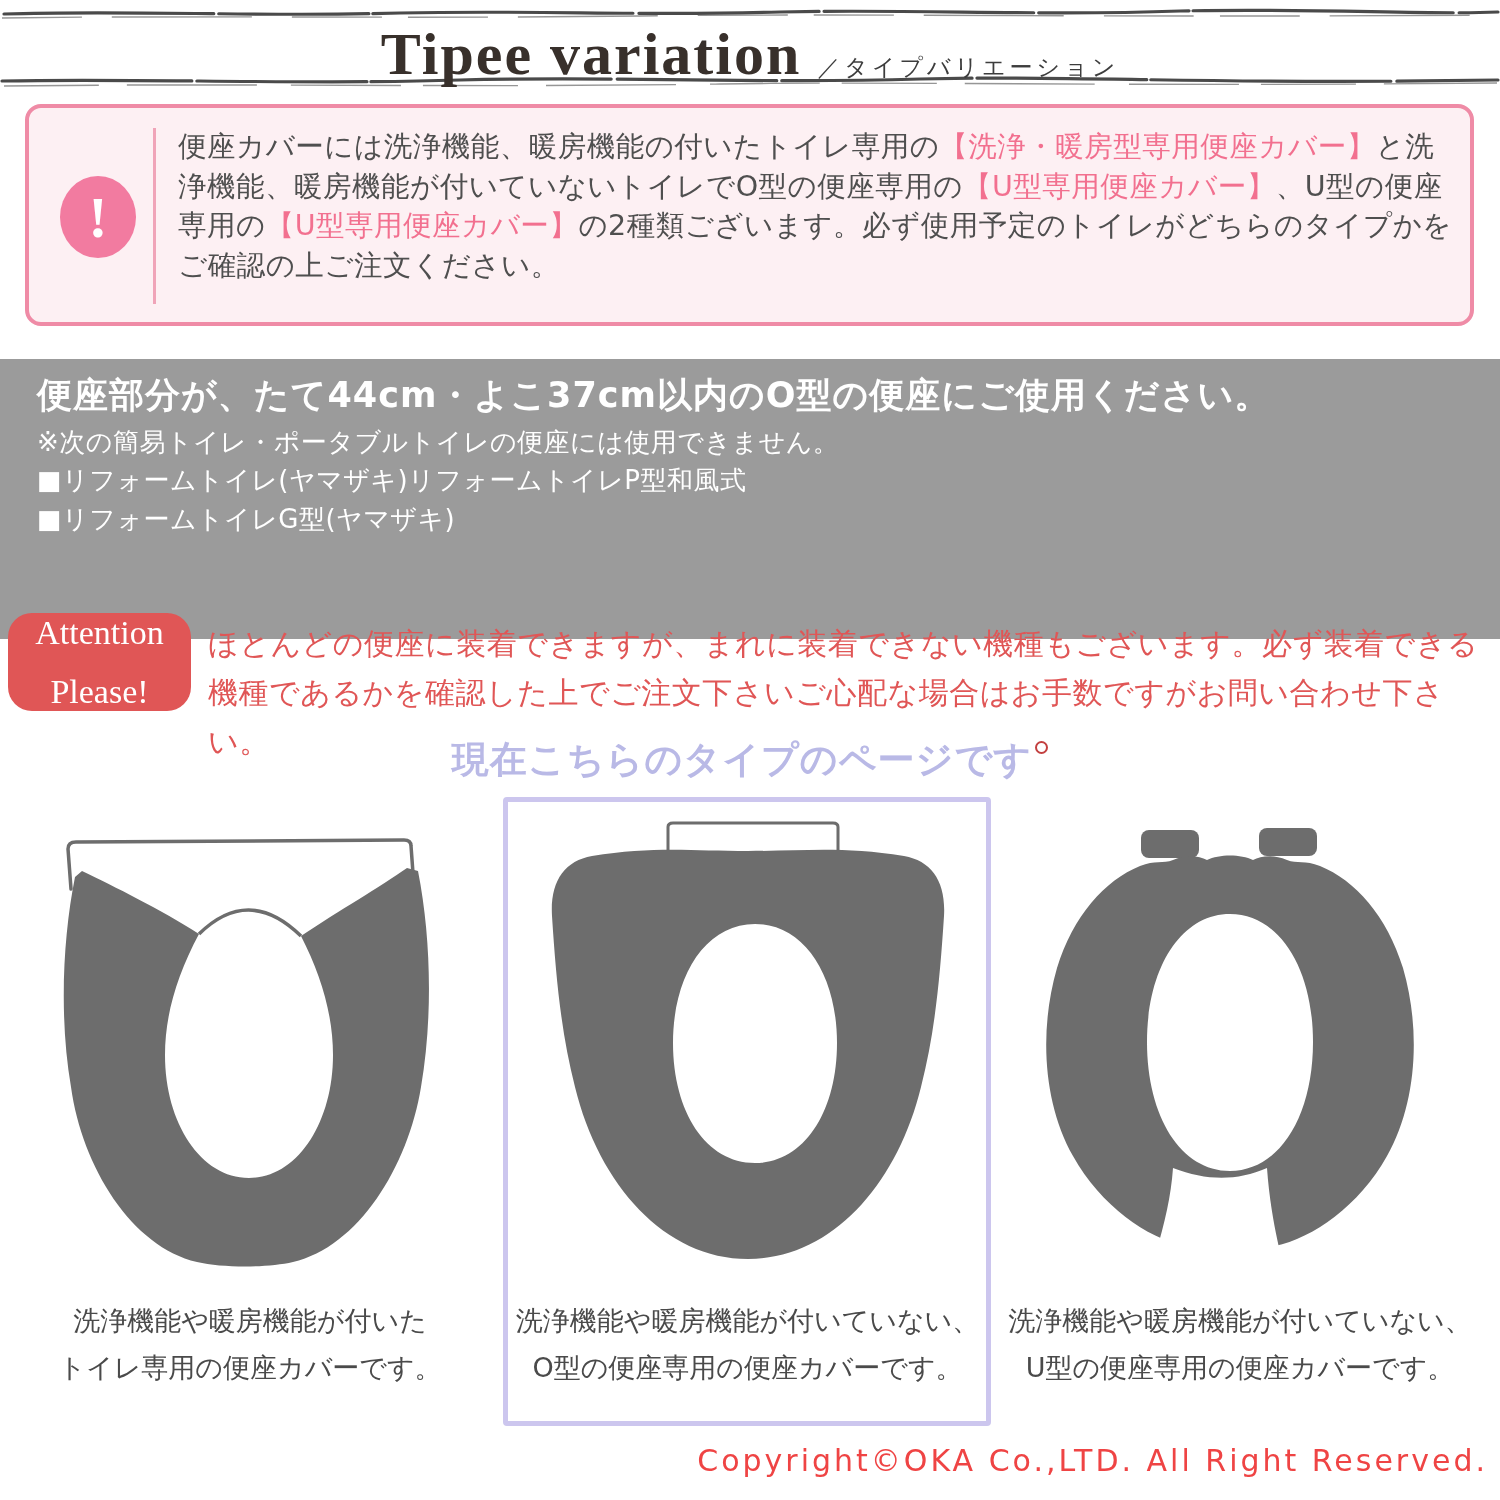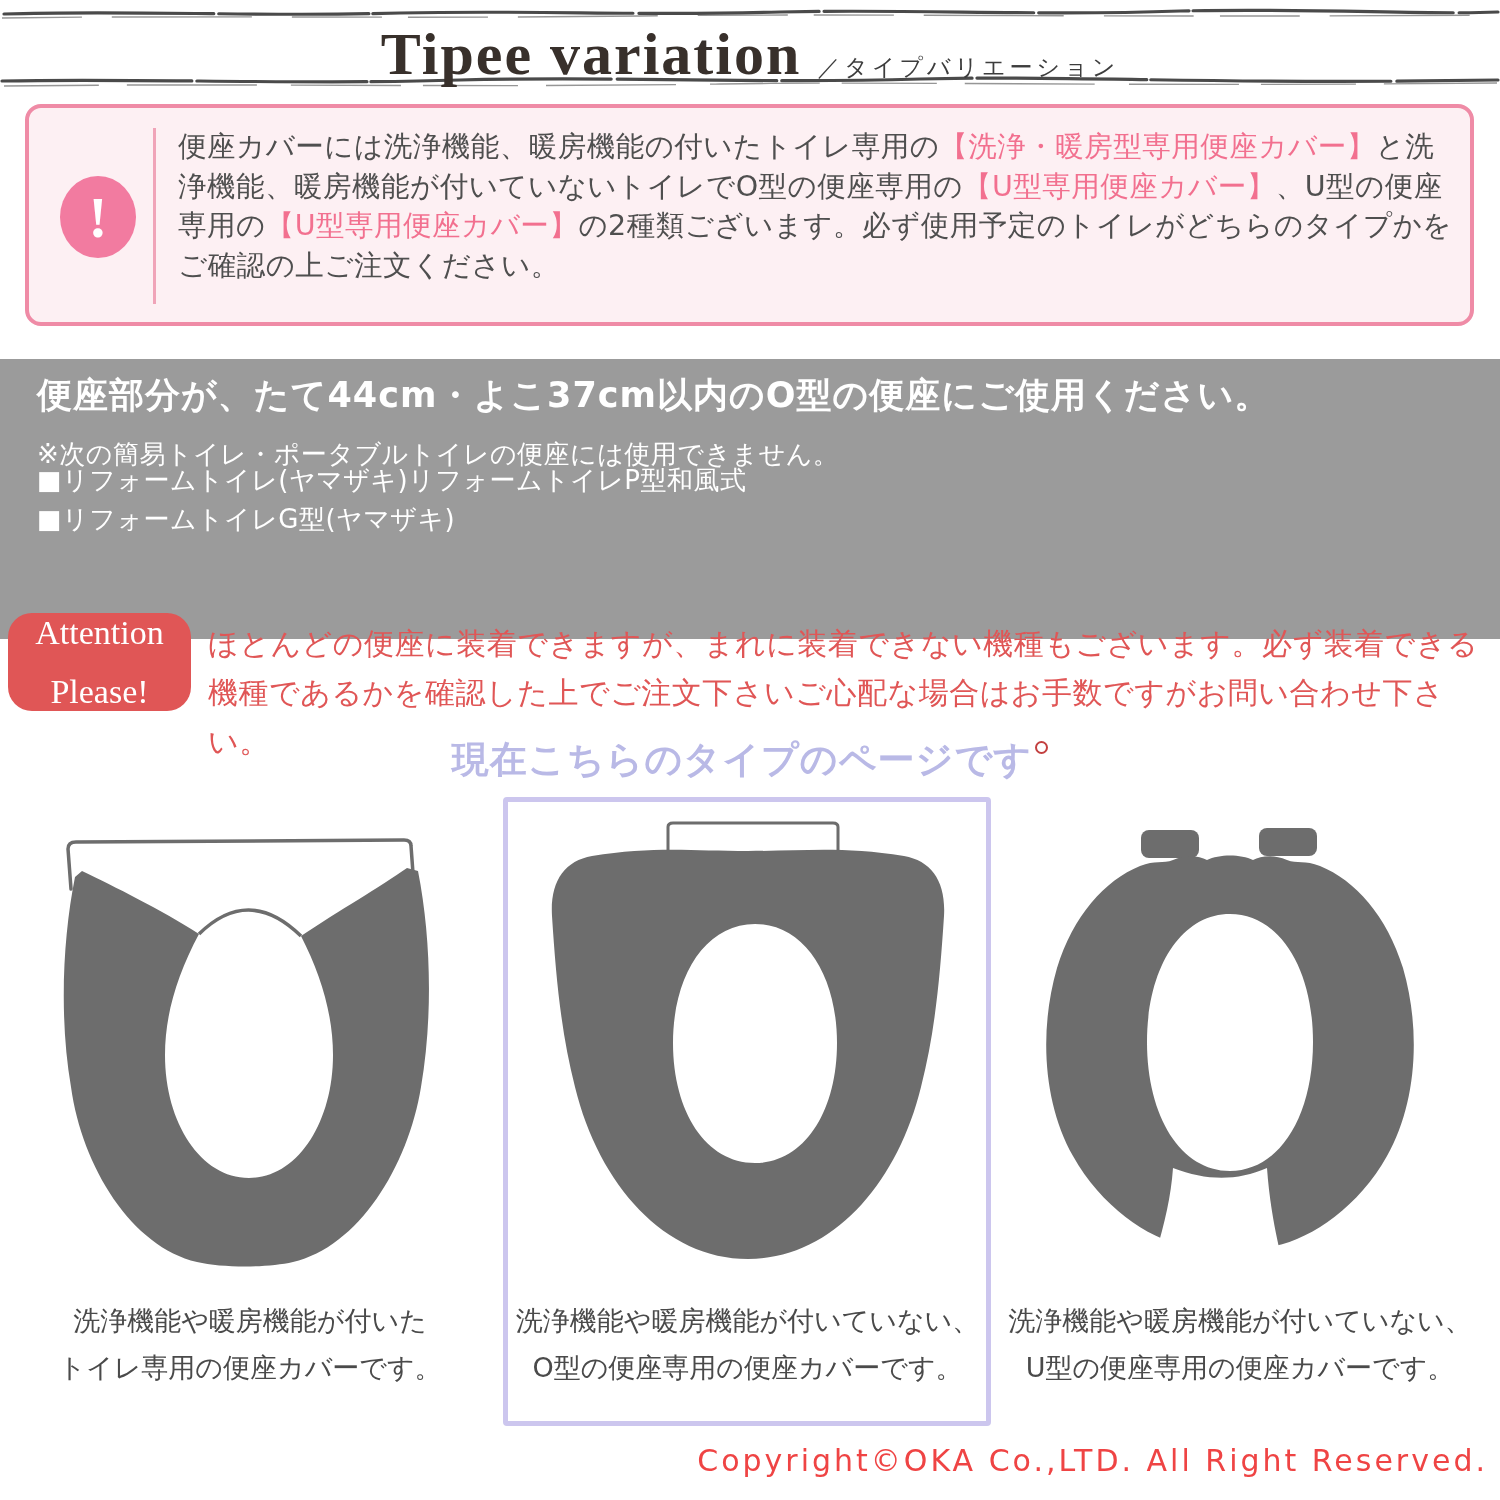--- a/index.html
+++ b/index.html
@@ -21,21 +21,21 @@
         color:#ffffff;font-family:"Liberation Serif","DejaVu Serif",serif;font-weight:700;font-size:58px;
         display:flex;align-items:center;justify-content:center;}
   .notice-divider{position:absolute;left:124px;top:20px;width:3px;height:176px;background:#f0a4b8;}
   .notice-text{position:absolute;left:149px;top:19px;width:1285px;font-size:28.5px;line-height:39.5px;
                color:#4f4f4f;letter-spacing:0.5px;}
   .pink{color:#f2708f;}
 
   
   .band{position:absolute;left:0;top:359px;width:1500px;height:280px;background:#9b9b9b;color:#ffffff;}
   .band-heading{position:absolute;left:37px;top:13px;font-size:35px;font-weight:700;letter-spacing:1px;}
-  .band-warning{position:absolute;left:37px;top:66px;font-size:26px;letter-spacing:0.5px;margin-top:12px;}
+  .band-warning{position:absolute;left:37px;top:66px;font-size:26px;letter-spacing:0.5px;}
   .band-list{position:absolute;left:37px;top:102px;font-size:26px;line-height:39px;letter-spacing:0.5px;}
 
   
   .attn-badge{position:absolute;left:8px;top:613px;width:183px;height:98px;background:#e05656;border-radius:24px;
               color:#ffffff;font-family:"Liberation Serif","DejaVu Serif",serif;font-size:34px;line-height:42px;
               display:flex;flex-direction:column;align-items:center;justify-content:center;gap:17px;}
   .attn-text{position:absolute;left:206px;top:617px;width:1292px;font-size:30px;line-height:49px;
              color:#e05656;letter-spacing:0.5px;}
 
   

